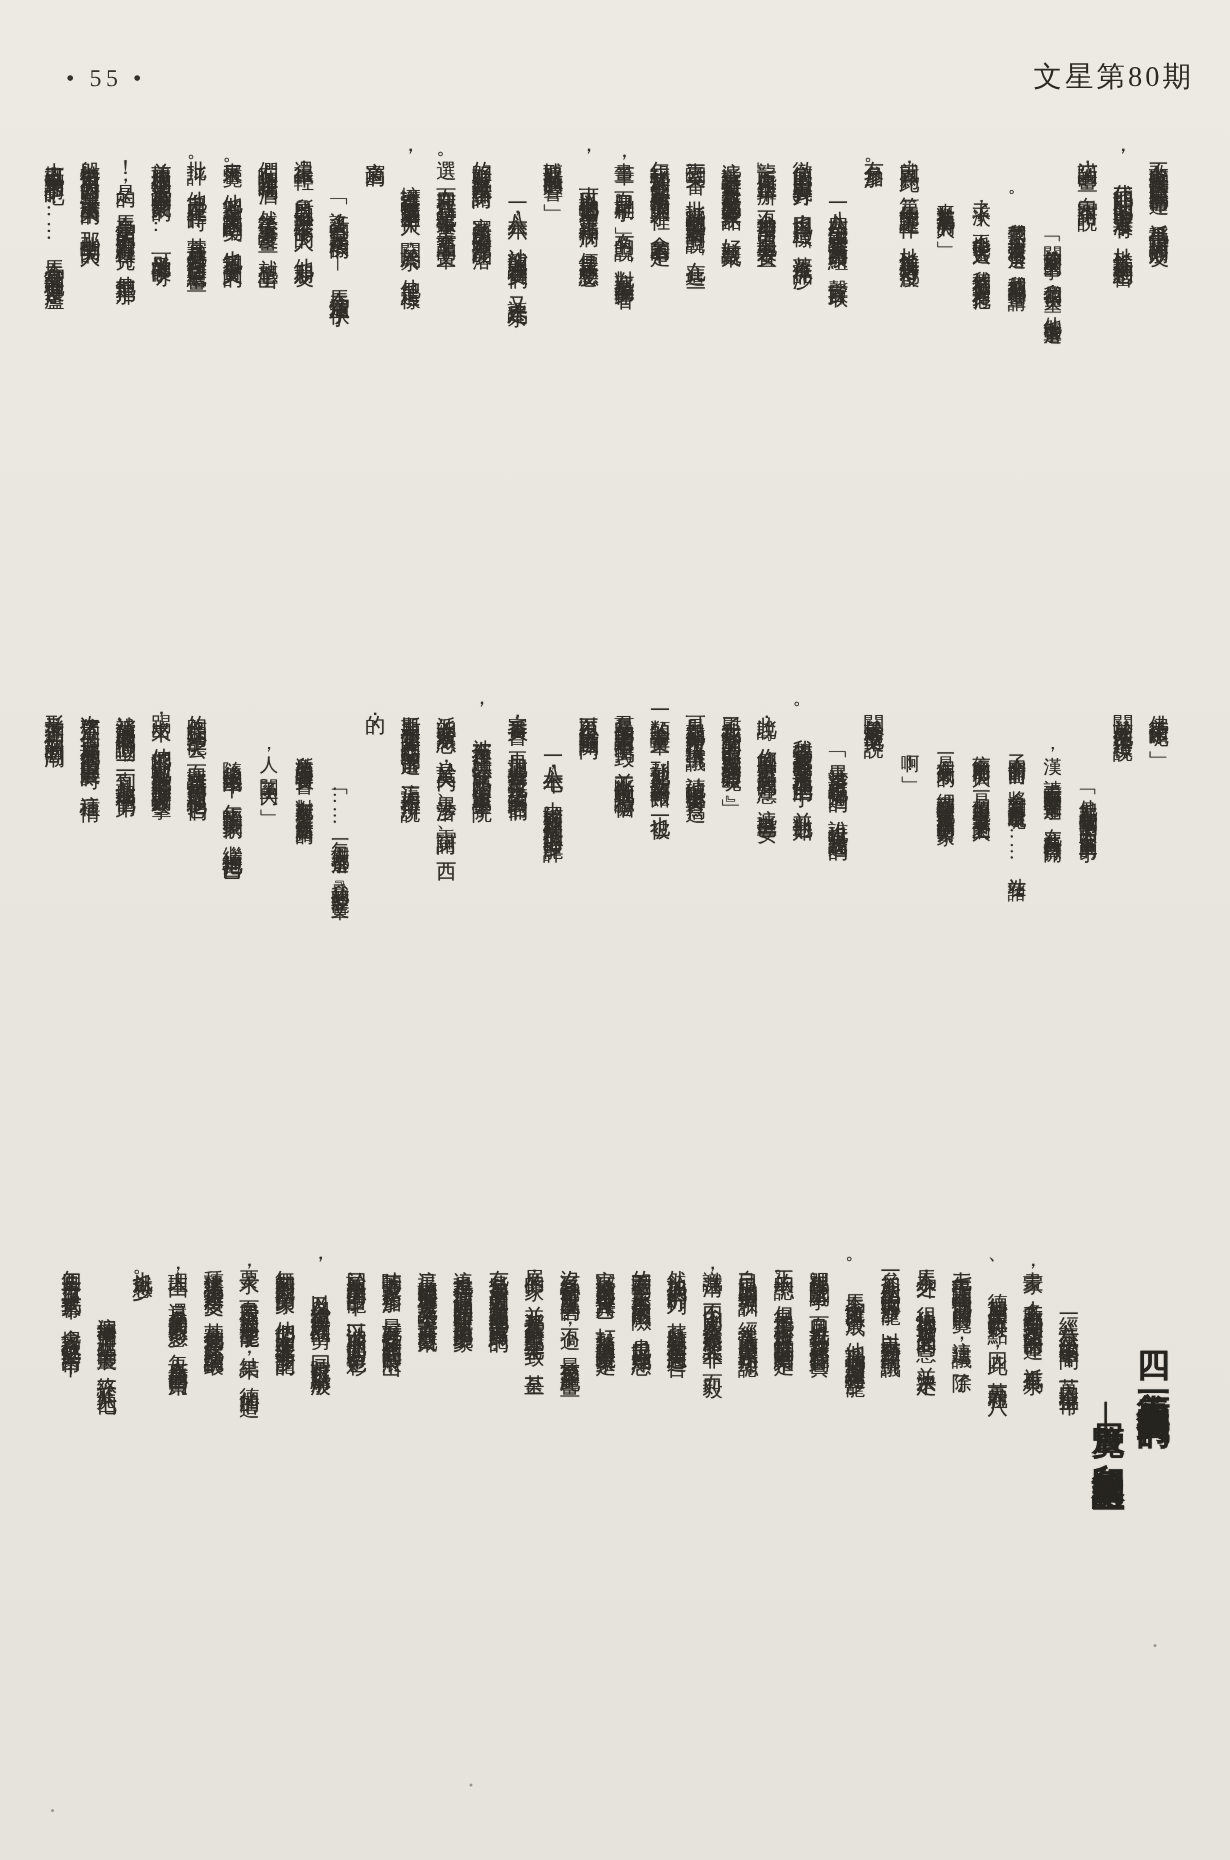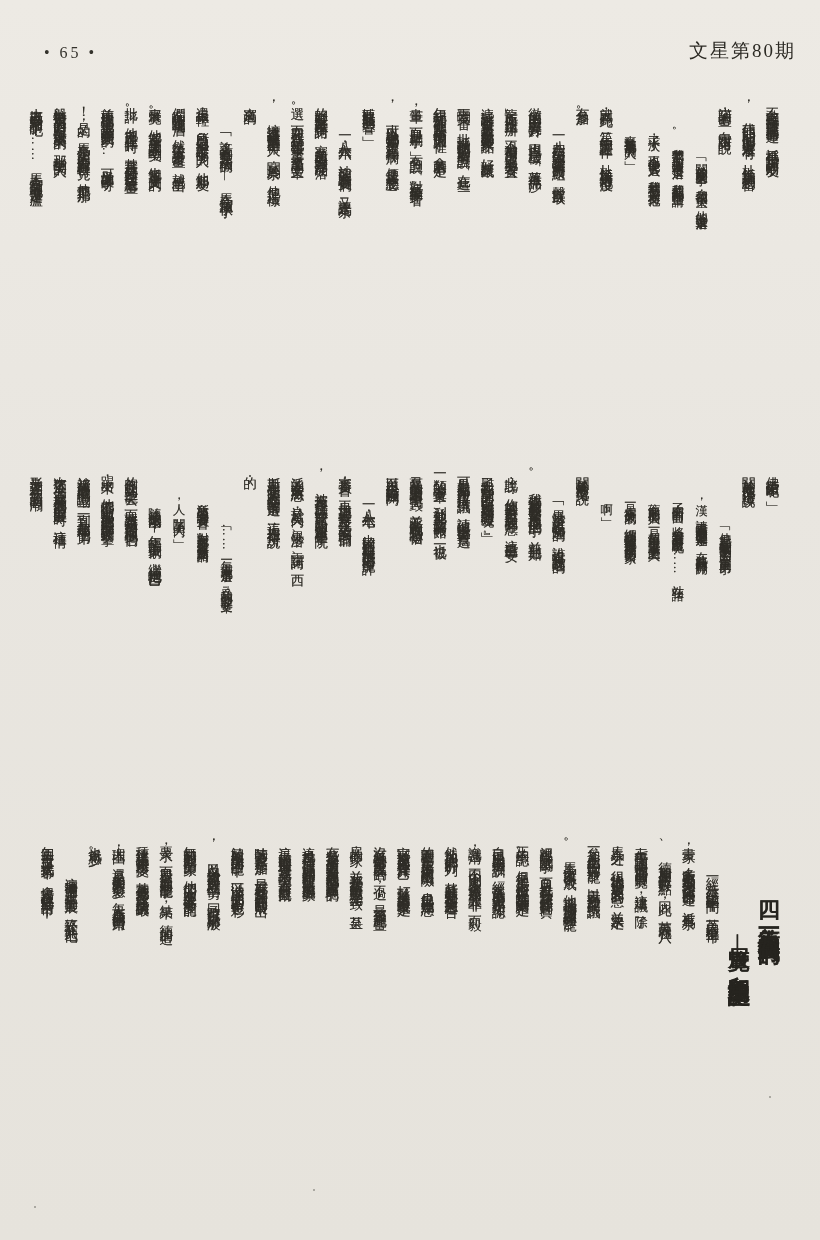--- a/index.html
+++ b/index.html
@@ -37,21 +37,21 @@
     font-size:22px;font-weight:bold;letter-spacing:1.8px;line-height:30px;
     color:#26241f;text-shadow:0 0 .6px rgba(38,36,31,.8);
   }
   
   .speck{position:absolute;background:#4a4840;border-radius:50%;opacity:.5;}
 </style>
 </head>
 <body>
 
 <div class="page-header">
-  <span class="page-number">• 65 •</span>
+  <span class="page-number">• 55 •</span>
   <span class="magazine-title">文星第80期</span>
 </div>
 
 <div id="band-0" class="band">
     <p class="col" style="padding-top: 0px;">不敢直接問自己底畫的命運，祇稱是雷諾阿的朋友</p>
     <p class="col" style="padding-top: 0px;">，代他問一問他的畫入選沒有？杜米埃立刻想到雷</p>
     <p class="col" style="padding-top: 0px;">諾阿的畫，向雷諾阿說：</p>
     <p class="col quote" style="padding-top: 55.6px;">「關於你朋友的事，我們很失望，他的畫落選了</p>
     <p class="col quote" style="padding-top: 27.8px;">。我們盡了一切方法使它不落選，我們爲他那幅畫請</p>
     <p class="col quote" style="padding-top: 27.8px;">求了十次，也不能使它入選，我們祇有三個人支持他</p>

